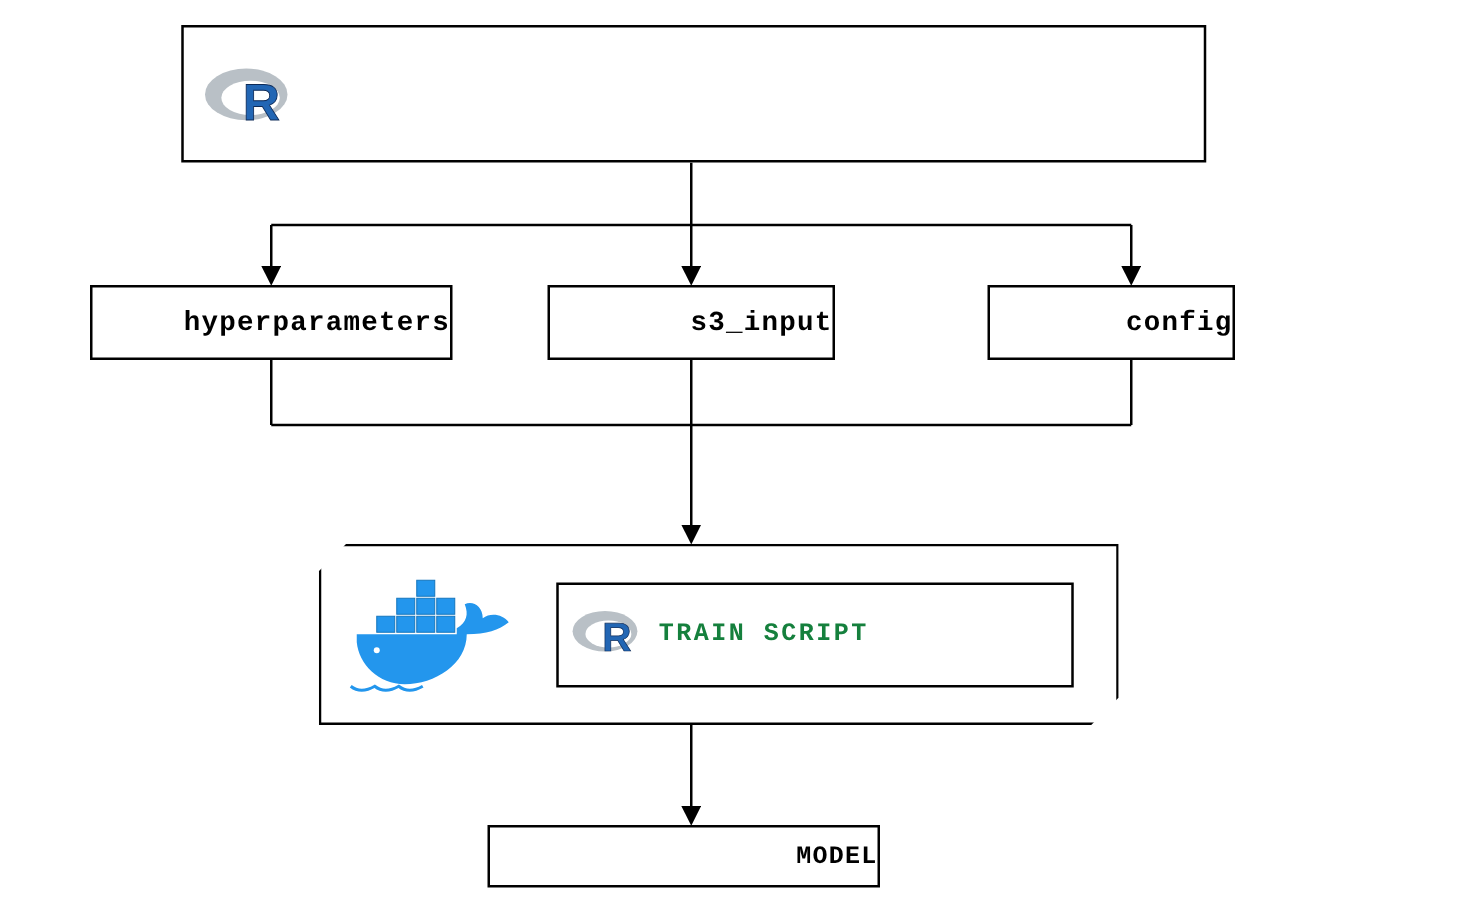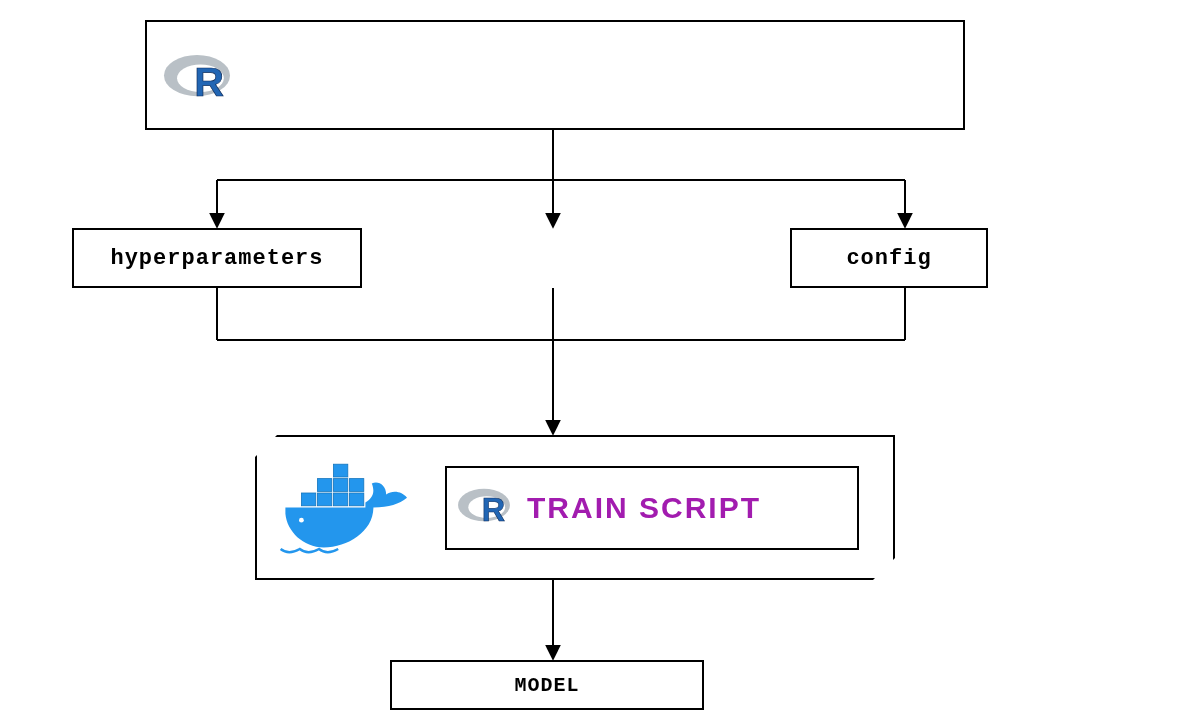--- a/index.html
+++ b/index.html
@@ -16,21 +16,21 @@
     height: 720px;
   }
   
   .box {
     position: absolute;
     border: 2px solid #000;
     background: #fff;
     box-sizing: border-box;
     display: flex;
     align-items: center;
-    justify-content: center;
+    justify-content: flex-end;
   }
   
   .code-box {
     left: 145px;
     top: 20px;
     width: 820px;
     height: 110px;
     padding: 8px 20px 8px 10px;
     justify-content: flex-start;
   }
@@ -84,25 +84,25 @@
     background: #fff;
     height: 80px;
     width: 400px;
     display: flex;
     align-items: center;
     justify-content: flex-start;
     padding-left: 10px;
     gap: 16px;
   }
   .train-label {
-    font-family: Liberation Sans, sans-serif;
+    font-family: Liberation Mono, monospace;
     font-weight: 800;
-    font-size: 30px;
+    font-size: 20px;
     letter-spacing: 2px;
-    color: #a21caf;
+    color: #15803d;
   }
   
   .model-box {
     left: 390px;
     top: 660px;
     width: 314px;
     height: 50px;
     font-size: 20px;
     font-weight: bold;
     letter-spacing: 1px;
@@ -152,20 +152,23 @@
       <svg width="70" height="55" viewBox="0 0 100 80">
         <ellipse cx="50" cy="40" rx="48" ry="30" fill="#b9c0c6"></ellipse>
         <ellipse cx="55" cy="44" rx="34" ry="20" fill="#ffffff"></ellipse>
         <text x="46" y="70" font-family="Arial Black, Arial, sans-serif" font-size="60" font-weight="900" fill="#2266b4" stroke="#0d2a57" stroke-width="1">R</text>
       </svg>
     </div>
   </div>
 
   <div class="box mid-box mid-hyper">
     <span>hyperparameters</span>
+  </div>
+  <div class="box mid-box mid-s3">
+    <span>s3_input</span>
   </div>
   <div class="box mid-box mid-config">
     <span>config</span>
   </div>
 
   <div class="box container-box">
     <div>
       <svg width="160" height="120" viewBox="0 0 200 150">
 
         <g fill="#2396ed" stroke="#1576bd" stroke-width="1">

